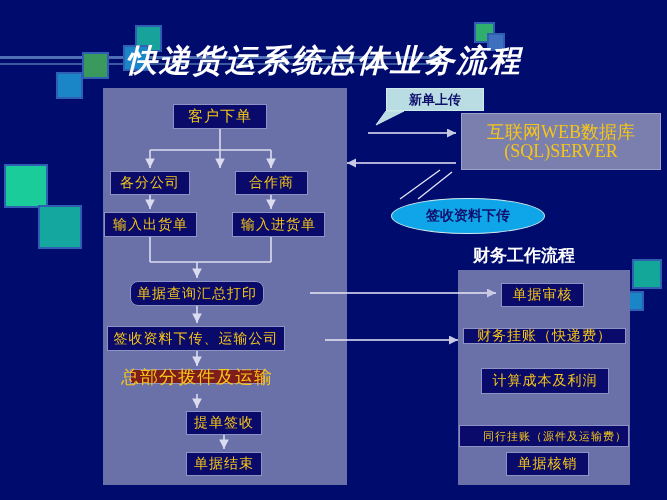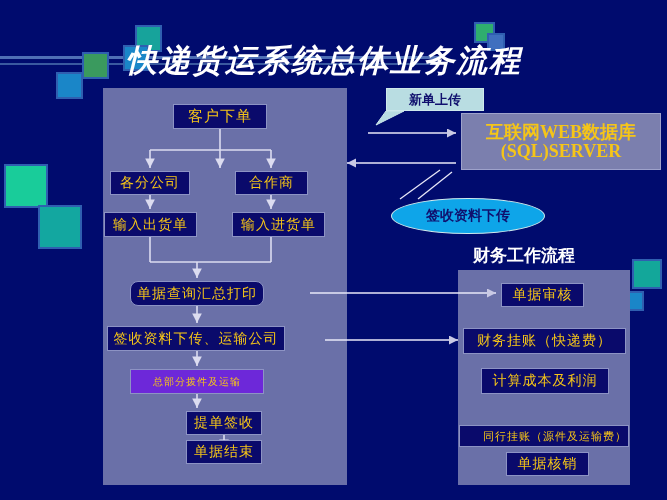--- a/index.html
+++ b/index.html
@@ -42,21 +42,21 @@
     letter-spacing:1px;
   }
 
   
   #dbbox{
     position:absolute;left:461px;top:113px;width:200px;height:57px;
     background:#7b7fae;border:1px solid #9ea2cb;
     display:flex;flex-direction:column;align-items:center;justify-content:center;
     box-sizing:border-box;
   }
-  #dbbox div{color:#f5c518;font-weight:bold;font-size:18px;line-height:1.05;white-space:nowrap;}
+  #dbbox div{color:#f5c518;font-weight:normal;font-size:18px;line-height:1.05;white-space:nowrap;}
 
   
   #callout-rect{
     position:absolute;left:386px;top:88px;width:98px;height:23px;
     background:#b9dde2;border:1px solid #cfe9ec;
     display:flex;align-items:center;justify-content:center;
     box-sizing:border-box;
   }
   #callout-rect span{color:#10106e;font-weight:bold;font-size:13px;white-space:nowrap;}
   #callout-oval{
@@ -163,35 +163,35 @@
       </div>
       <div class="fbox" style="left: 232px; top: 212px; width: 93px; height: 25px; font-size: 14px; background: rgb(10, 10, 107); color: rgb(245, 197, 24);">
         <span>输入进货单</span>
       </div>
       <div class="fbox" style="left: 130px; top: 281px; width: 134px; height: 25px; font-size: 14px; background: rgb(10, 10, 107); color: rgb(245, 197, 24); border-radius: 8px;">
         <span>单据查询汇总打印</span>
       </div>
       <div class="fbox" style="left: 107px; top: 326px; width: 178px; height: 25px; font-size: 14px; background: rgb(10, 10, 107); color: rgb(245, 197, 24);">
         <span>签收资料下传、运输公司</span>
       </div>
-      <div class="fbox" style="left: 130px; top: 369px; width: 134px; height: 25px; font-size: 10px; background: #6d28d9; color: rgb(245, 197, 24);">
+      <div class="fbox" style="left: 130px; top: 369px; width: 134px; height: 15px; font-size: 18px; background: #7f1d1d; color: rgb(245, 197, 24);">
         <span>总部分拨件及运输</span>
       </div>
       <div class="fbox" style="left: 186px; top: 411px; width: 76px; height: 24px; font-size: 14px; background: rgb(10, 10, 107); color: rgb(245, 197, 24);">
         <span>提单签收</span>
       </div>
-      <div class="fbox" style="left: 186px; top: 440px; width: 76px; height: 24px; font-size: 14px; background: rgb(10, 10, 107); color: rgb(245, 197, 24);">
+      <div class="fbox" style="left: 186px; top: 452px; width: 76px; height: 24px; font-size: 14px; background: rgb(10, 10, 107); color: rgb(245, 197, 24);">
         <span>单据结束</span>
       </div>
     </div>
   <div id="fin-layer">
       <div class="fbox" style="left: 501px; top: 283px; width: 83px; height: 24px; font-size: 14px; background: rgb(10, 10, 107); color: rgb(245, 197, 24); text-align: center;">
         <span>单据审核</span>
       </div>
-      <div class="fbox" style="left: 463px; top: 328px; width: 163px; height: 26px; font-size: 14px; background: rgb(10, 10, 107); color: rgb(245, 197, 24);">
+      <div class="fbox" style="left: 463px; top: 328px; width: 163px; height: 16px; font-size: 14px; background: rgb(10, 10, 107); color: rgb(245, 197, 24);">
         <span>财务挂账（快递费）</span>
       </div>
       <div class="fbox" style="left: 481px; top: 368px; width: 128px; height: 26px; font-size: 14px; background: rgb(10, 10, 107); color: rgb(245, 197, 24);">
         <span>计算成本及利润</span>
       </div>
       <div class="fbox" style="left: 459px; top: 425px; width: 170px; height: 22px; font-size: 11px; background: rgb(10, 10, 107); color: rgb(245, 197, 24); padding-left: 22px;">
         <span>同行挂账（源件及运输费）</span>
       </div>
       <div class="fbox" style="left: 506px; top: 452px; width: 83px; height: 24px; font-size: 14px; background: rgb(10, 10, 107); color: rgb(245, 197, 24);">
         <span>单据核销</span>

